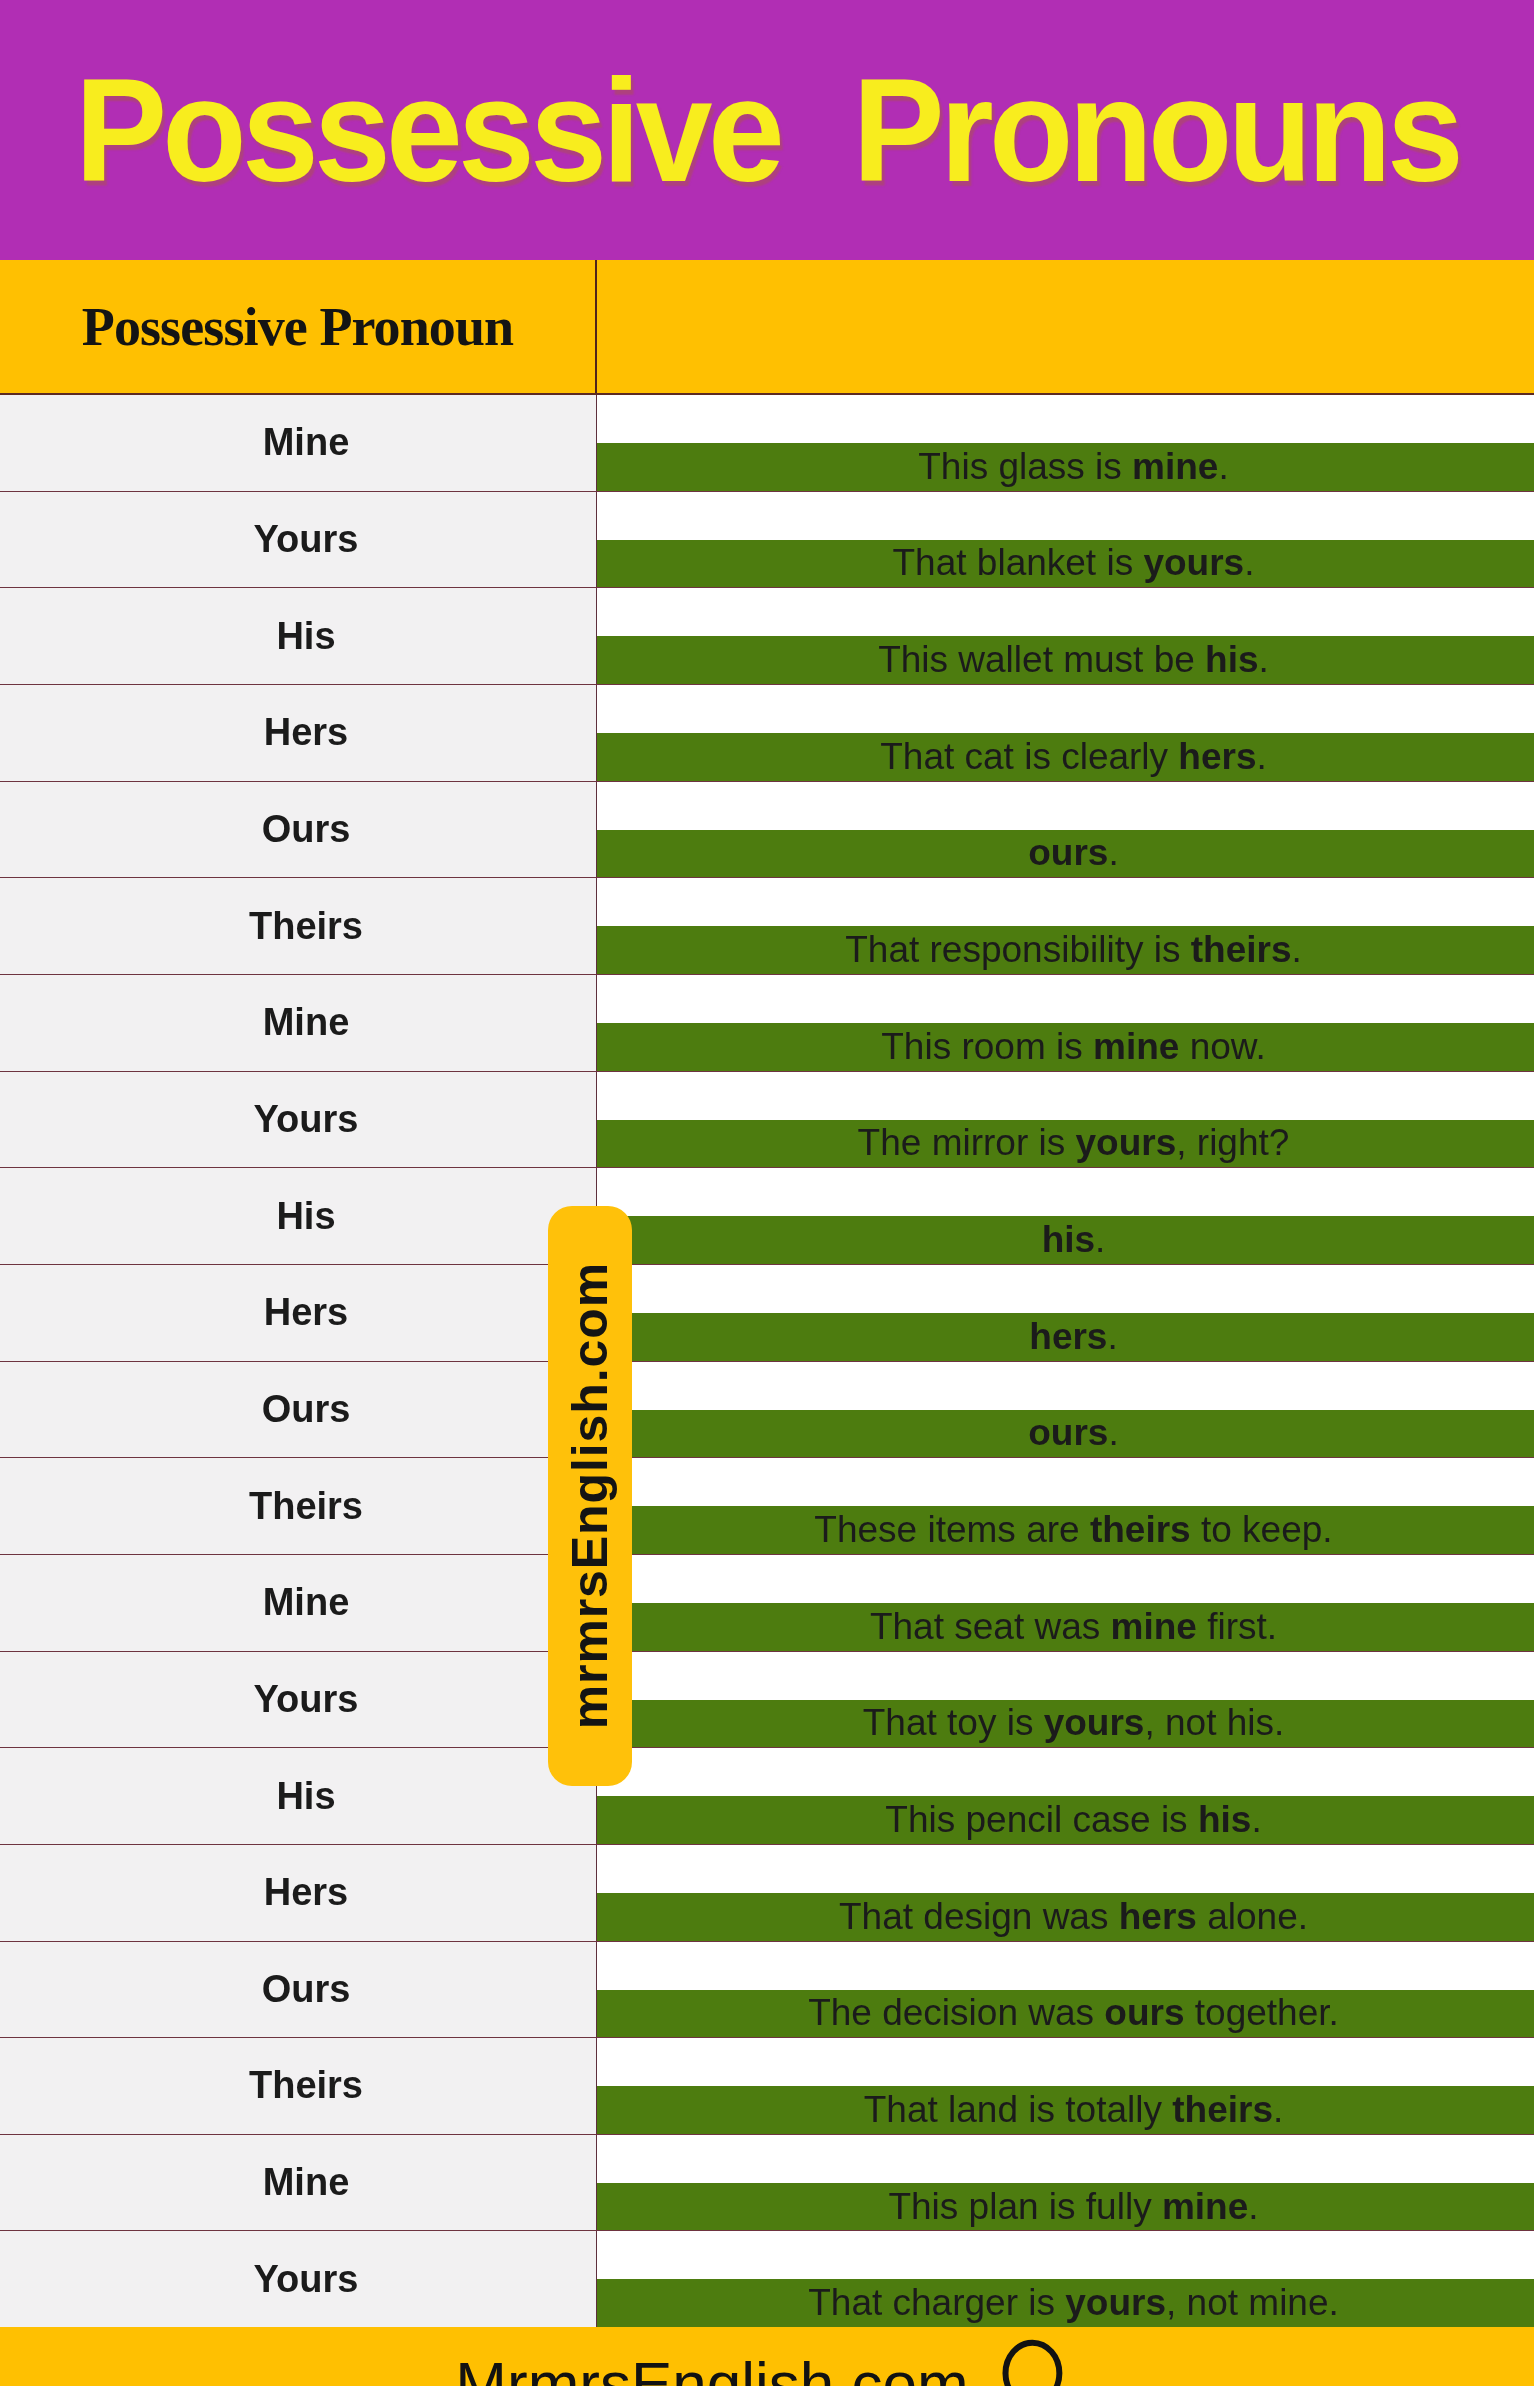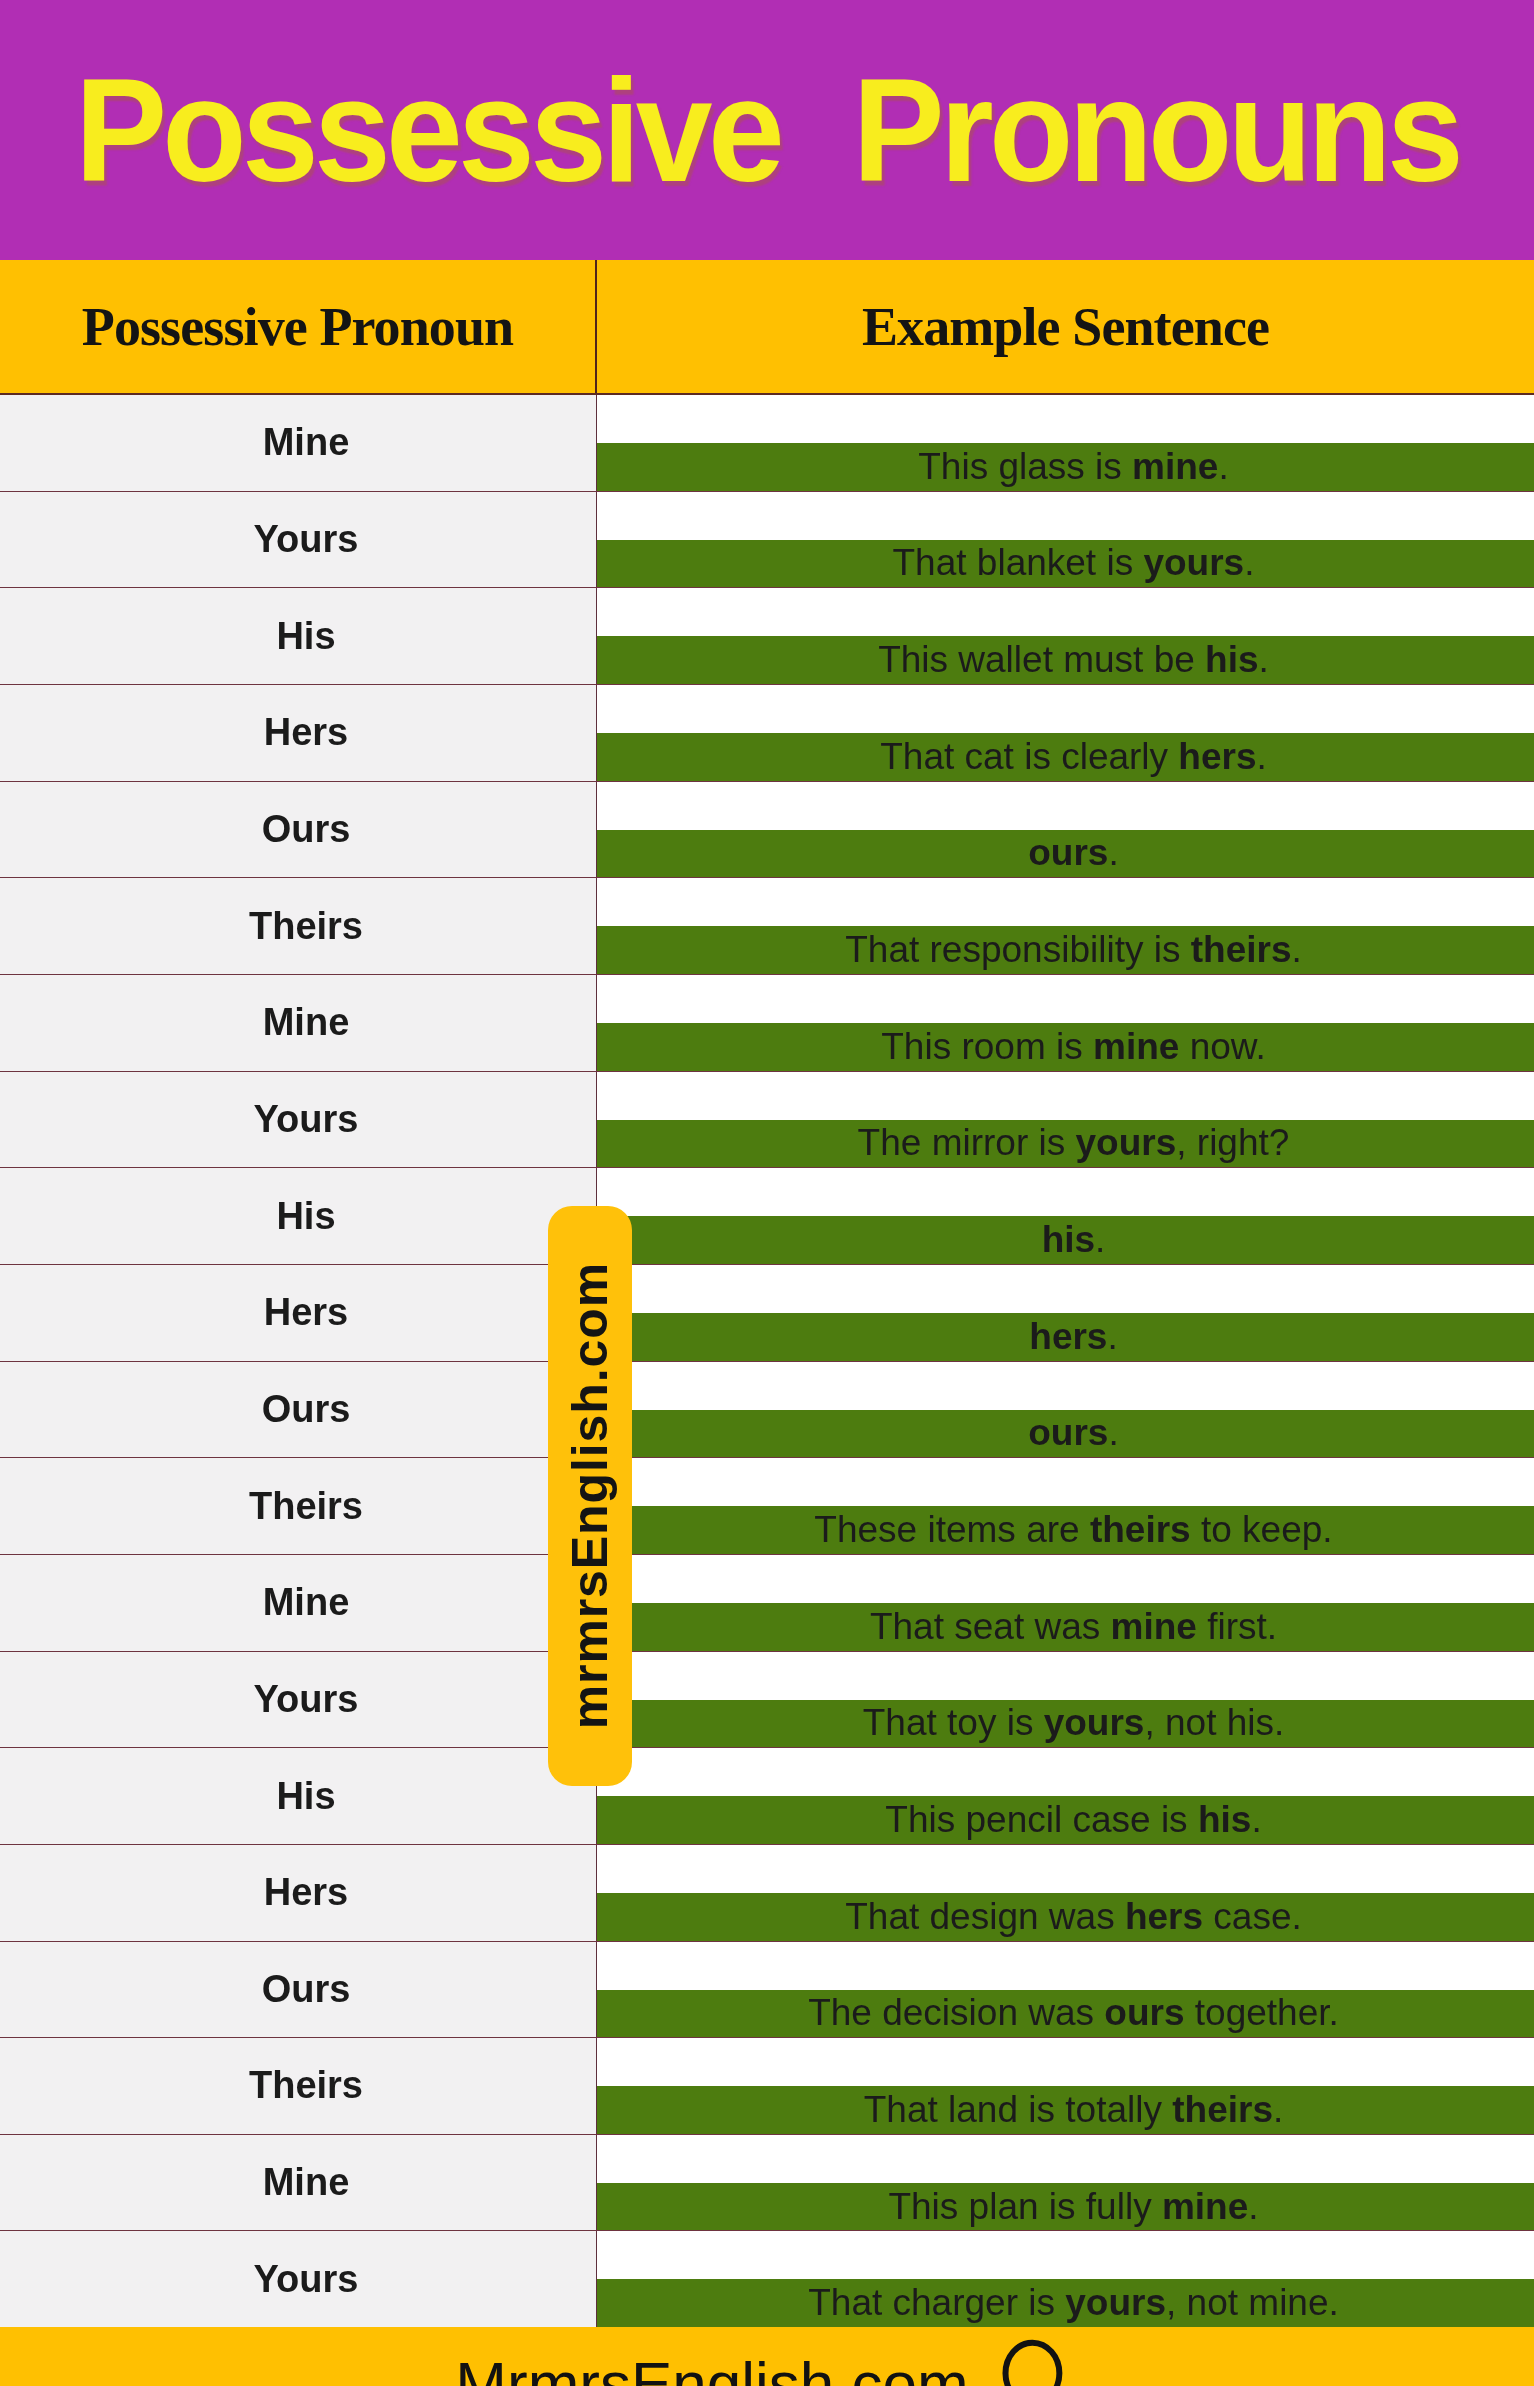--- a/index.html
+++ b/index.html
@@ -90,21 +90,20 @@
 <body>
 
 <div class="page">
 
   <header class="title-bar">
     <h1>Possessive Pronouns</h1>
   </header>
 
   <div class="head-row">
     <div class="hcell left">Possessive Pronoun</div>
-    <div class="hcell right">Example Sentence</div>
   </div>
 
   <div class="tbody" id="rows">
   <div class="row">
     <div class="cell pronoun">Mine</div>
     <div class="cell example"><span class="pre">This glass is </span><b class="bold">mine</b><span class="post">.</span></div>
   </div>
 
   <div class="row">
     <div class="cell pronoun">Yours</div>
@@ -171,21 +170,21 @@
     <div class="cell example"><span class="pre">That toy is </span><b class="bold">yours</b><span class="post">, not his.</span></div>
   </div>
 
   <div class="row">
     <div class="cell pronoun">His</div>
     <div class="cell example"><span class="pre">This pencil case is </span><b class="bold">his</b><span class="post">.</span></div>
   </div>
 
   <div class="row">
     <div class="cell pronoun">Hers</div>
-    <div class="cell example"><span class="pre">That design was </span><b class="bold">hers</b><span class="post"> case.</span></div>
+    <div class="cell example"><span class="pre">That design was </span><b class="bold">hers</b><span class="post"> alone.</span></div>
   </div>
 
   <div class="row">
     <div class="cell pronoun">Ours</div>
     <div class="cell example"><span class="pre">The decision was </span><b class="bold">ours</b><span class="post"> together.</span></div>
   </div>
 
   <div class="row">
     <div class="cell pronoun">Theirs</div>
     <div class="cell example"><span class="pre">That land is totally </span><b class="bold">theirs</b><span class="post">.</span></div>

